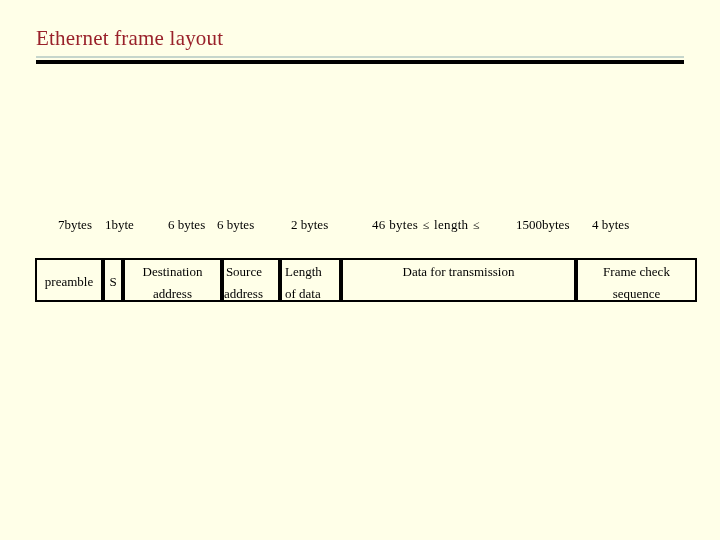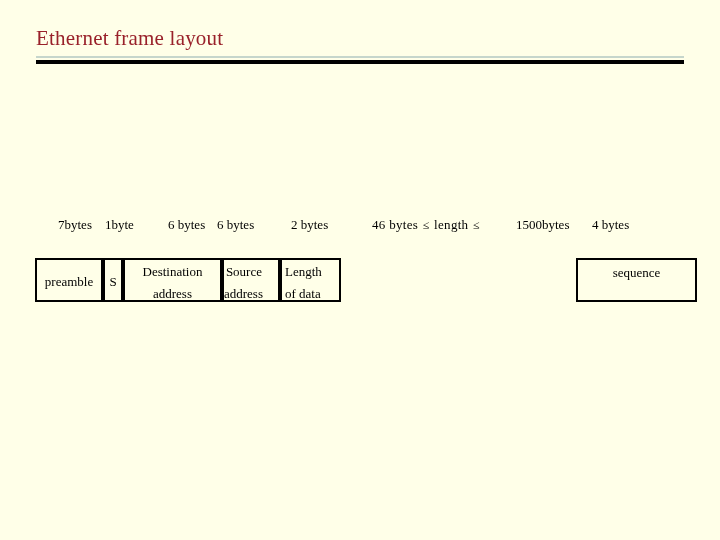--- a/index.html
+++ b/index.html
@@ -170,20 +170,26 @@
           <span class="cell-text right topline">Source</span>
           <span class="cell-text right">address</span>
         </div>
       </div>
       <div class="cell" style="left: 245px; width: 61px;">
         <div>
           <span class="cell-text left topline">Length</span>
           <span class="cell-text left">of data</span>
         </div>
       </div>
+      <div class="cell" style="left: 306px; width: 235px;">
+        <div>
+          <span class="cell-text center topline">Data for transmission</span>
+        </div>
+      </div>
       <div class="cell" style="left: 541px; width: 121px;">
         <div>
+          <span class="cell-text center topline">Frame check</span>
           <span class="cell-text center">sequence</span>
         </div>
       </div>
     </div>
 
 </div>
 
 </body></html>

